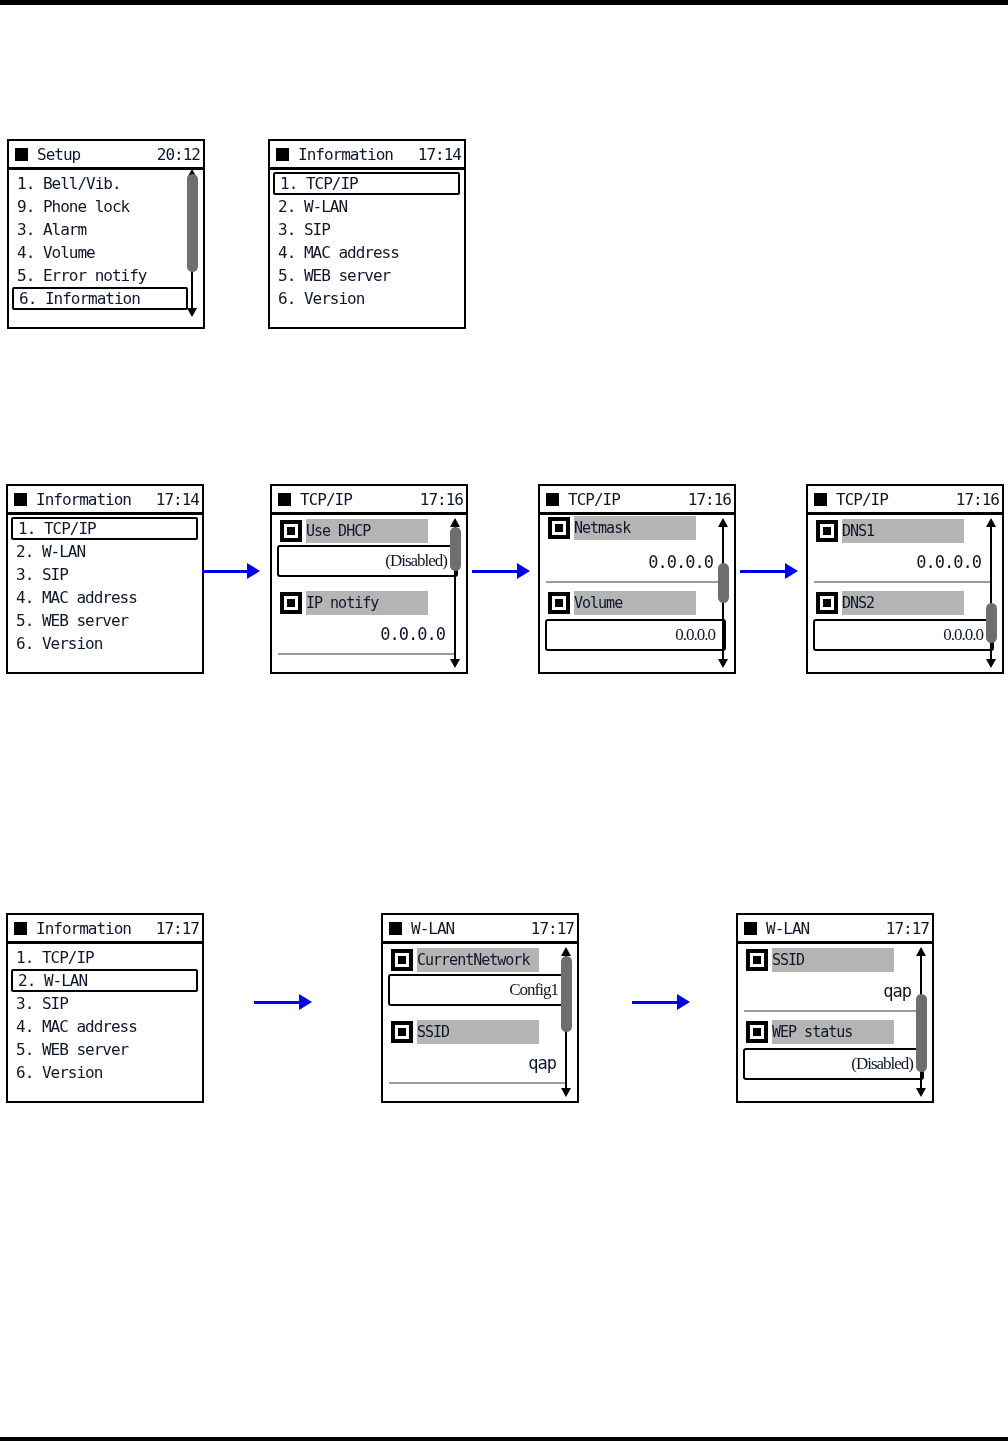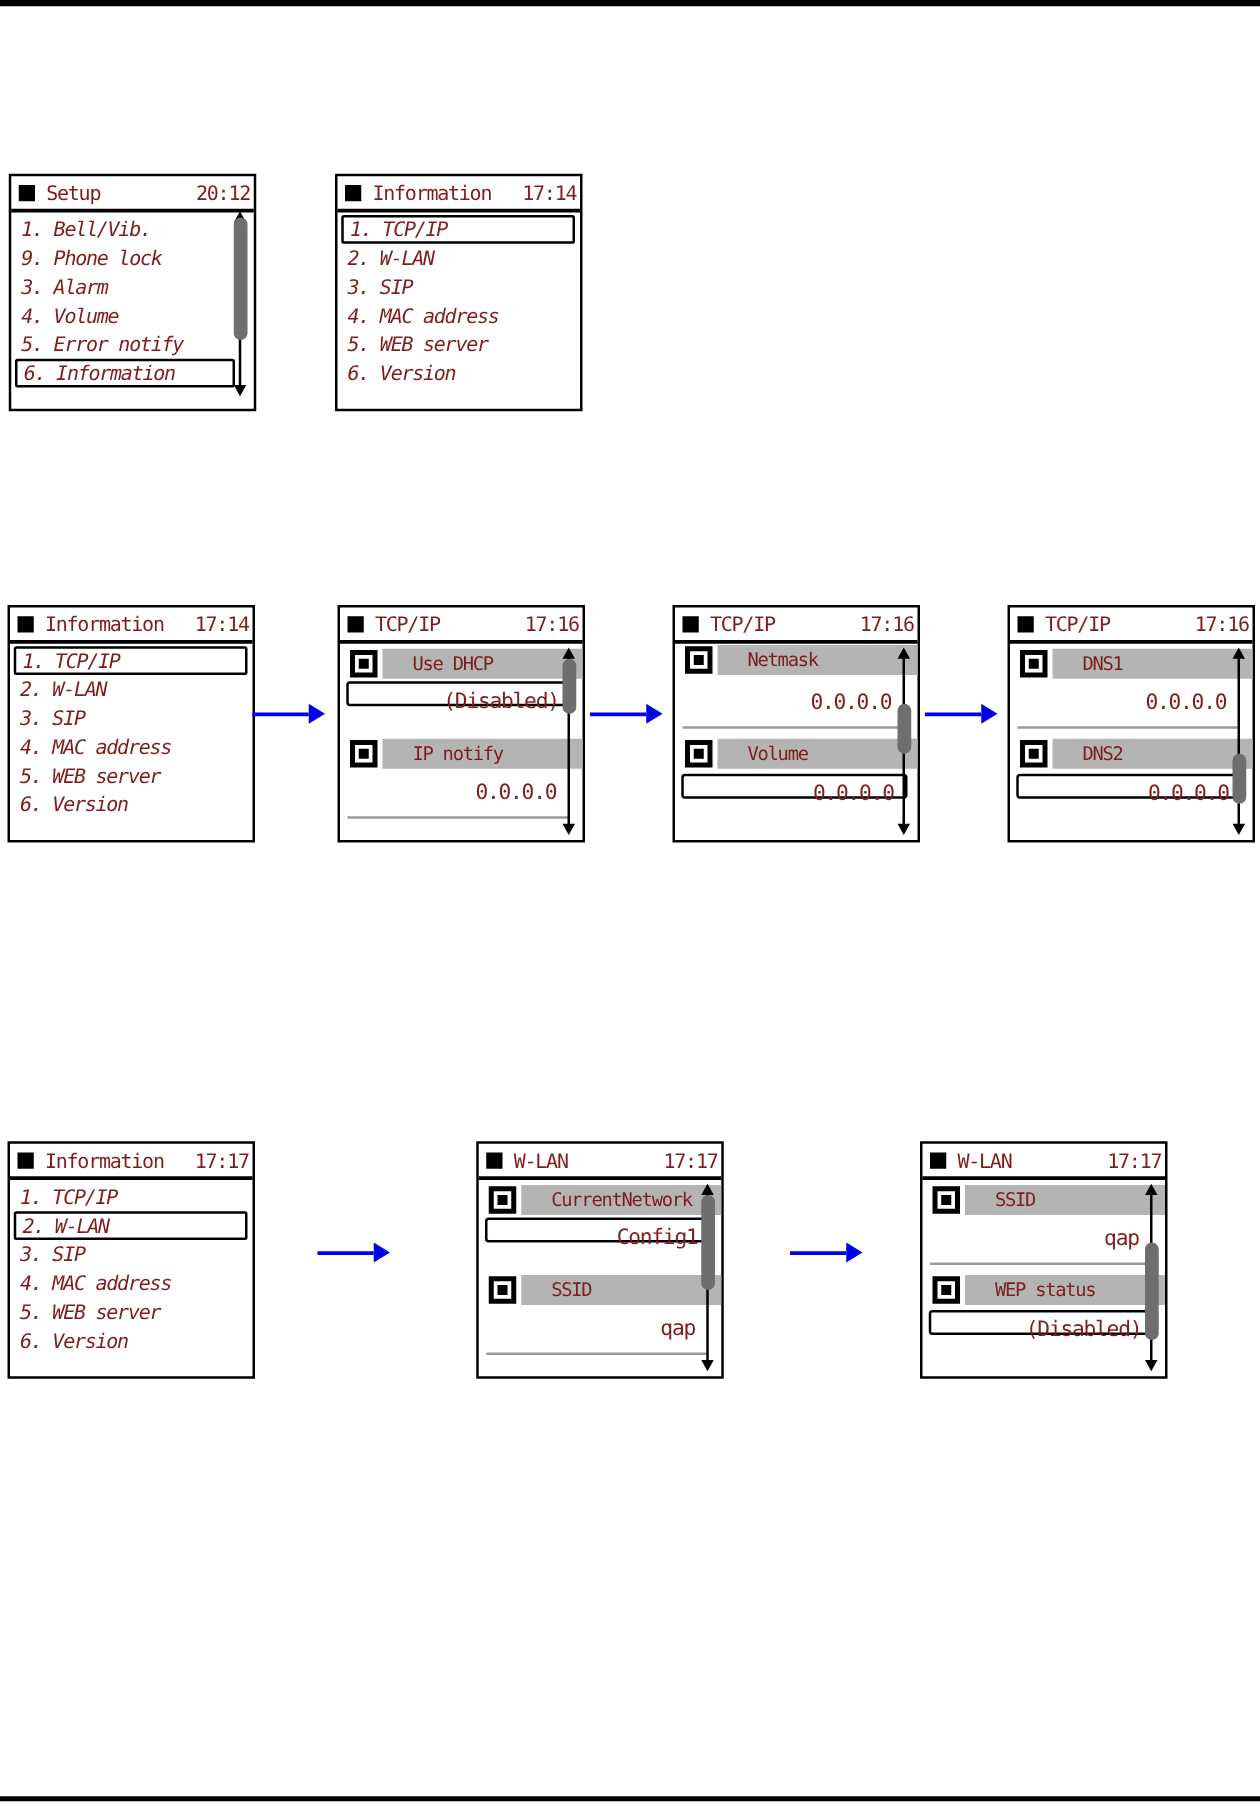--- a/index.html
+++ b/index.html
@@ -7,51 +7,51 @@
     width:1008px; height:1445px; position:relative; background:#ffffff;
     font-family:"DejaVu Sans Mono", monospace; overflow:hidden;
   }
   .rule { position:absolute; left:0; width:1008px; background:#000; }
   .rule.top { top:0; height:5px; }
   .rule.bottom { top:1437px; height:4px; }
 
   
   .screen {
     position:absolute; width:198px; height:190px; background:#fff;
-    border:2px solid #000; box-sizing:border-box; color:#7f1d1d;
+    border:2px solid #000; box-sizing:border-box; color:#0f172a;
   }
   .titlebar { position:relative; height:26px; border-bottom:3px solid #000; display:flex; align-items:center; }
   .tsq { width:13px; height:13px; background:#000; margin-left:6px; flex:0 0 auto; }
   .ttext { margin-left:9px; font-size:16px; letter-spacing:-1px; white-space:pre; }
   .ttime { position:absolute; right:3px; top:4px; font-size:16px; letter-spacing:-1px; }
   .content { position:absolute; left:0; top:29px; right:0; bottom:0; }
 
   
-  .mi { position:relative; height:23px; line-height:23px; font-size:16px; letter-spacing:-1px; padding-left:8px; white-space:pre;font-style:italic; }
+  .mi { position:relative; height:23px; line-height:23px; font-size:16px; letter-spacing:-1px; padding-left:8px; white-space:pre; }
   .mi.sel {
     box-sizing:border-box; border:2px solid #000; border-radius:2px;
     margin-left:3px; padding-left:5px; line-height:19px; width:187px;
   }
   .mi.sel.short { width:176px; }
   .menu-pad { height:2px; }
 
   
   .fbar { position:absolute; left:8px; display:flex; align-items:flex-start; }
   .bullet { width:22px; height:22px; background:#000; position:relative; flex:0 0 auto; margin-top:1px; }
   .bullet::after { content:''; position:absolute; left:4px; top:4px; width:8px; height:8px; border:3px solid #fff; background:#000; }
   .flabel {
     margin-left:4px; background:#b4b4b4; height:24px; line-height:24px;
-    width:160px; padding-left:24px; font-size:15px; letter-spacing:-1px;
+    width:122px; padding-left:0; font-size:15px; letter-spacing:-1px;
     box-sizing:border-box; white-space:pre;
   }
   .vbox {
-    position:absolute; left:5px; width:181px; height:20px; box-sizing:border-box;
+    position:absolute; left:5px; width:181px; height:32px; box-sizing:border-box;
     border:2px solid #000; border-radius:3px; background:#fff;
     font-size:17px; line-height:28px; text-align:right; padding-right:9px;
-    letter-spacing:-1px; white-space:pre;
+    letter-spacing:-1px; white-space:pre;font-family:Liberation Serif, serif;
   }
   .vplain {
     position:absolute; left:5px; width:168px; height:30px; line-height:30px;
     font-size:17px; text-align:right; letter-spacing:-1px; white-space:pre;
   }
   .vline { position:absolute; left:6px; width:178px; height:2px; background:#9b9b9b; }
 
   
   .sbar { position:absolute; right:5px; width:11px; }
   .sbar .sline { position:absolute; left:4px; top:5px; bottom:5px; width:2px; background:#000; }

